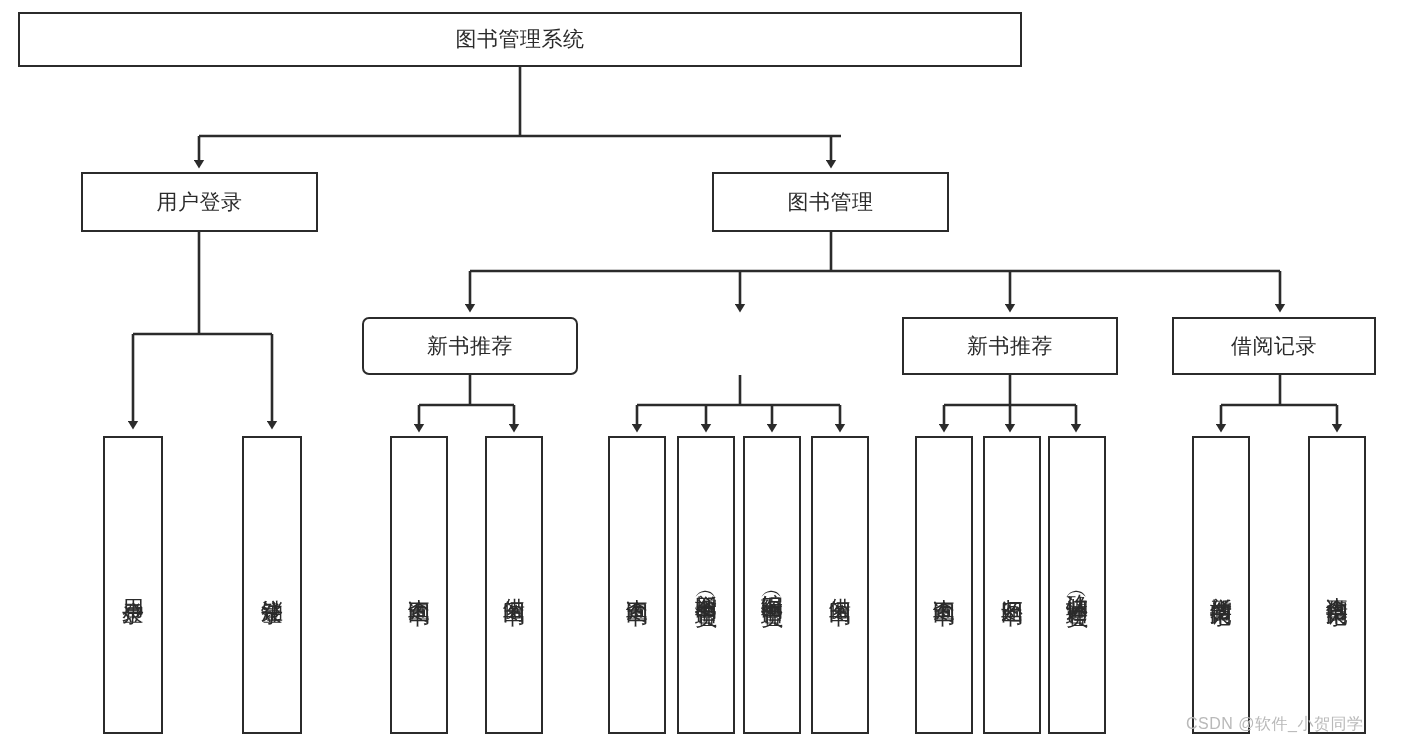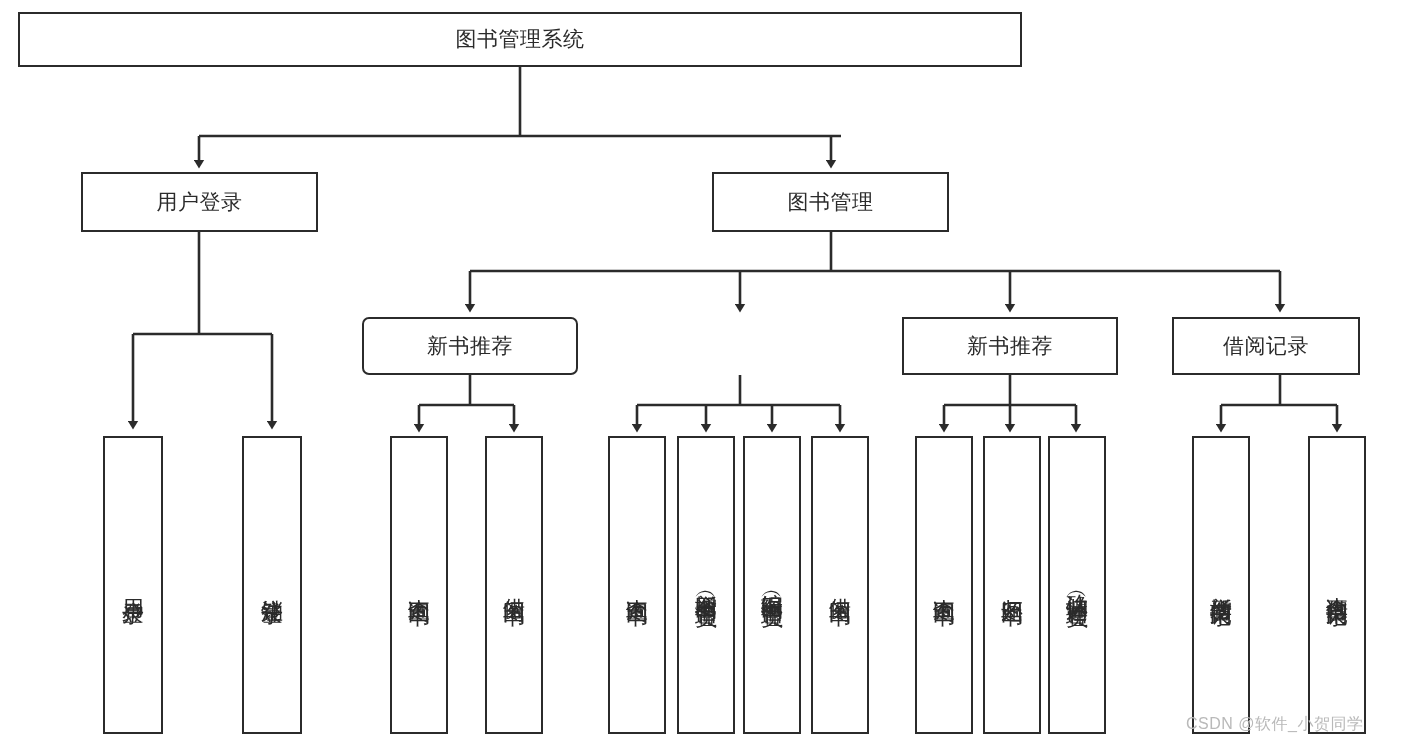--- a/index.html
+++ b/index.html
@@ -134,21 +134,21 @@
   <div class="node horiz" style="left:712px; top:172px; width:237px; height:60px;">
     <span class="lbl">图书管理</span>
   </div>
 
   <div class="node horiz" style="left:362px; top:317px; width:216px; height:58px;border-radius:7px;">
     <span class="lbl">新书推荐</span>
   </div>
   <div class="node horiz" style="left:902px; top:317px; width:216px; height:58px;">
     <span class="lbl">新书推荐</span>
   </div>
-  <div class="node horiz" style="left:1172px; top:317px; width:188px; height:58px;">
+  <div class="node horiz" style="left:1172px; top:317px; width:204px; height:58px;">
     <span class="lbl">借阅记录</span>
   </div>
 
   <div class="node vert" style="left:103px; top:436px; width:60px; height:298px;">
     <span class="lbl">用户登录</span>
   </div>
   <div class="node vert" style="left:242px; top:436px; width:60px; height:298px;">
     <span class="lbl">注销登录</span>
   </div>
 

